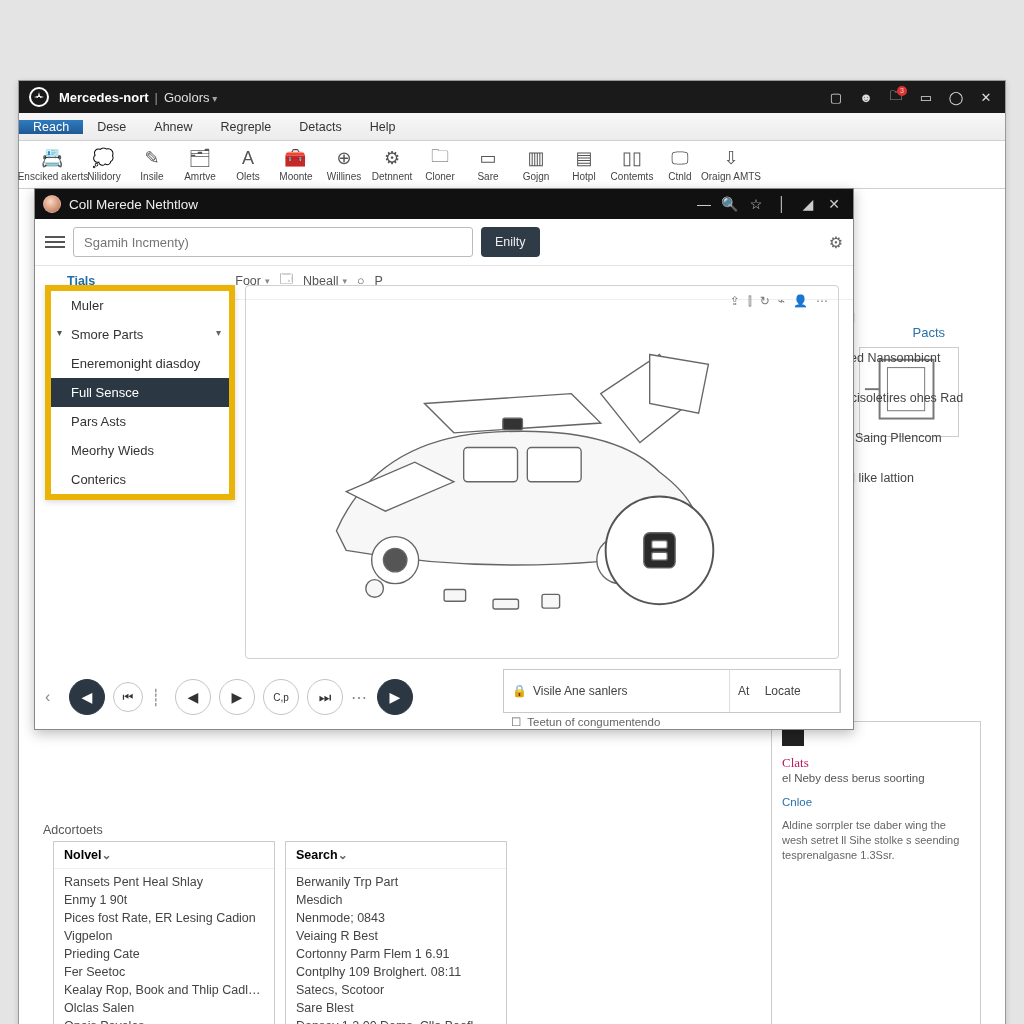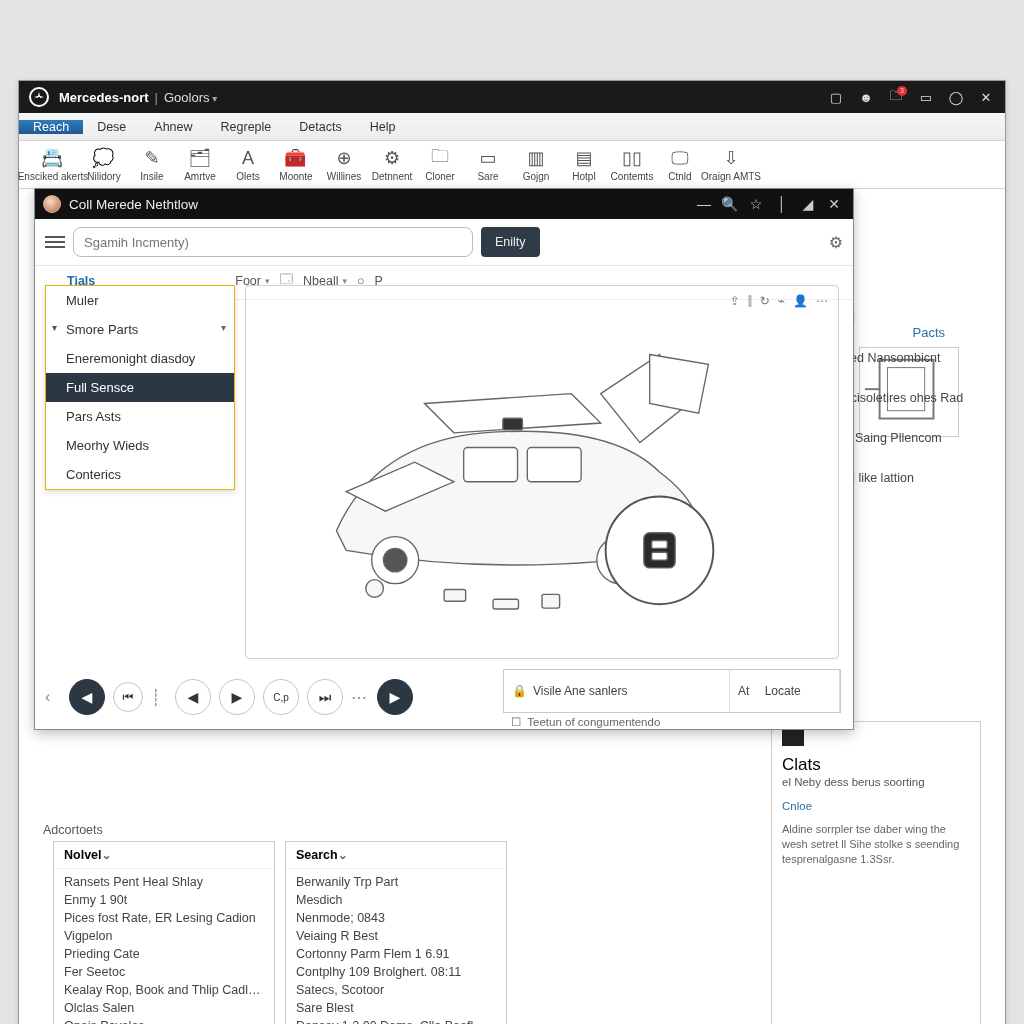--- a/index.html
+++ b/index.html
@@ -38,31 +38,31 @@
   
   .inner-window { position:absolute; left: 34px; top: 188px; width: 820px; height: 542px; background:#fff; border:1px solid #888; box-shadow: 0 4px 12px rgba(0,0,0,.25); }
   .inner-title { background:#111; color:#eee; height:30px; display:flex; align-items:center; padding:0 6px 0 8px; font-size:13.5px; }
   .inner-title .av { width:18px;height:18px;border-radius:50%;background: radial-gradient(circle at 40% 35%, #ffd6c2, #b46a4a); margin-right:8px; border:1px solid #fff3; }
   .inner-title .spacer{flex:1;}
   .inner-title .ic{ width:26px;height:26px;display:flex;align-items:center;justify-content:center;color:#ccc;font-size:14px;}
 
   .inner-toolbar { display:flex; align-items:center; gap:8px; padding:8px 10px; border-bottom:1px solid #e3e3e3;}
   .hamburger { width:20px; display:flex; flex-direction:column; gap:3px; cursor:pointer;}
   .hamburger span{height:2px;background:#555;}
-  .search-input { flex:1; max-width:400px; height:30px; border:1px solid #bbb; border-radius:8px; padding:0 10px; font-size:13px; color:#888;}
+  .search-input { flex:1; max-width:400px; height:30px; border:1px solid #bbb; border-radius:3px; padding:0 10px; font-size:13px; color:#888;}
   .btn-primary { background:#2f3b46; color:#eee; border:none; border-radius:4px; height:30px; padding:0 14px; font-size:12.5px;text-align:right;}
   .gear-right { margin-left:auto; color:#666; font-size:16px;}
 
   .sub-toolbar { display:flex; align-items:center; gap:10px; padding:4px 12px 8px; font-size:12.5px; color:#555; border-bottom:1px solid #eee;margin-left:20px;}
   .sub-toolbar .link{color:#1e6ea8;font-weight:600;}
   .sub-toolbar .pill{display:flex;align-items:center;gap:4px;}
   .sub-toolbar .pill::after{content:"▾"; font-size:9px; color:#888;}
 
   
-  .side-menu { position:absolute; left:10px; top:96px; width:190px; background:#fff; border:1px solid #eab308; box-shadow:0 2px 6px rgba(0,0,0,.15); font-size:13px; }
+  .side-menu { position:absolute; left:10px; top:96px; width:190px; background:#fff; border:6px solid #eab308; box-shadow:0 2px 6px rgba(0,0,0,.15); font-size:13px; }
   .side-menu .row{ padding:7px 10px 7px 20px; position:relative; color:#333; }
   .side-menu .row.caretdown::before{content:"▾"; position:absolute; left:6px; font-size:10px; color:#555;}
   .side-menu .row.hasmore::after{content:"▾"; position:absolute; right:8px; font-size:10px; color:#666;}
   .side-menu .row.sel{ background:#2b3844; color:#fff;}
 
   .canvas { position:absolute; left:210px; right:14px; top:96px; bottom:70px; border:1px solid #d0d0d0; border-radius:4px; overflow:hidden;}
   .canvas .mini-tools{position:absolute; right:10px; top:8px; display:flex; gap:8px; color:#777; font-size:12px;}
   .canvas svg { width:100%; height:100%; }
 
   .player { position:absolute; left:10px; bottom:14px; display:flex; align-items:center; gap:8px; }
@@ -84,21 +84,21 @@
   
   .advisors-label{ position:absolute; left:24px; top:742px; font-size:12.5px; color:#555;}
   .panel { position:absolute; top:760px; bottom:-20px; border:1px solid #ccc; background:#fff; font-size:12.5px; }
   .panel.p1{ left:34px; width:222px;}
   .panel.p2{ left:266px; width:222px;}
   .panel.p3{ left:752px; right:24px; top:640px;}
   .panel .phdr{ display:flex; justify-content:flex-start; padding:6px 10px; font-weight:600; border-bottom:1px solid #eee;}
   .panel .phdr .chev{font-size:12px;color:#666;}
   .panel .pbody{ padding:4px 10px;}
   .panel .pbody div{ padding:2px 0; color:#444; white-space:nowrap; overflow:hidden; text-overflow:ellipsis;}
-  .panel.p3 .hd3{ color:#000000; padding:4px 10px 0; font-size:17px;}
+  .panel.p3 .hd3{ color:#be185d; padding:4px 10px 0; font-size:13px;font-family:Liberation Serif, serif;}
   .panel.p3 .sub{ font-size:11.5px; color:#555; padding:0 10px 8px; line-height:1.35;}
   .panel.p3 .accent{ color:#2a71a8;}
   .panel.p3 .tinyicon{ width:22px;height:18px;background:#222;margin:6px 10px 2px; display:inline-block;}
   .panel.p3 .extra{ font-size:11px; color:#666; padding:0 10px; line-height:1.35;}
 
   
   .bg-parts-hd{ position:absolute; right:60px; top:244px; font-size:13px; color:#2a71a8;}
   .bg-part-thumb{ position:absolute; right:46px; top:266px; width:100px; height:90px; border:1px solid #ccc;}
 </style>
 </head>

